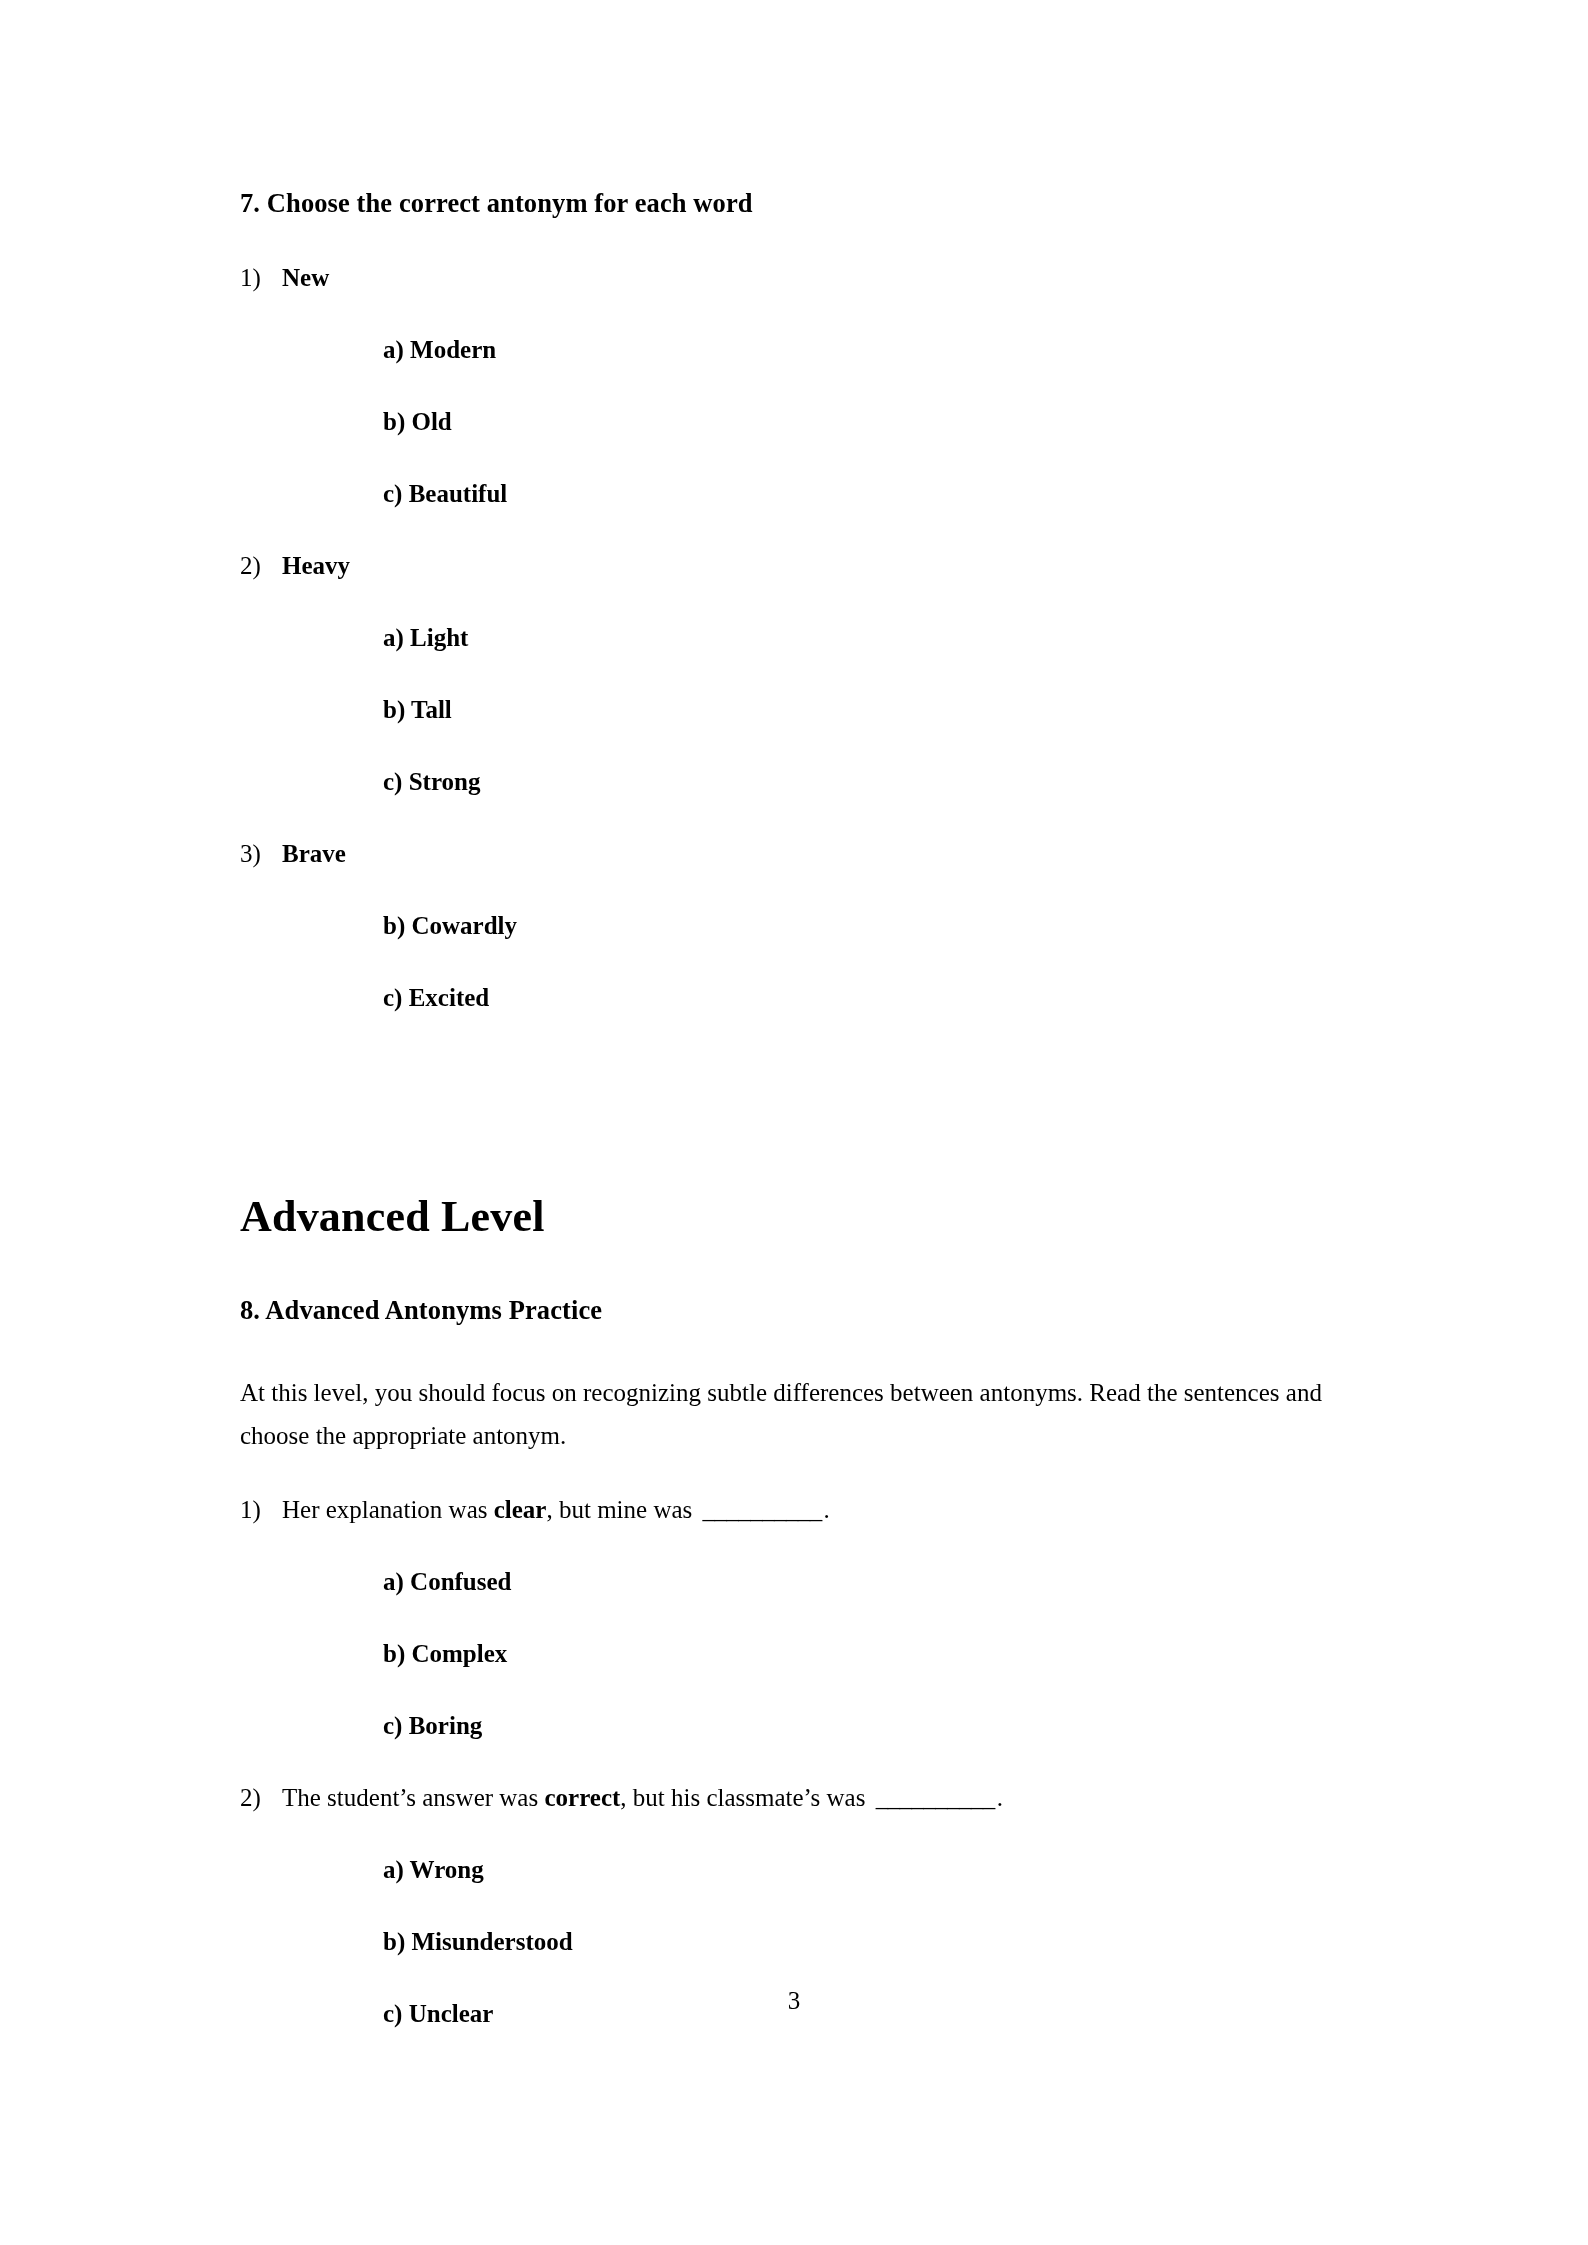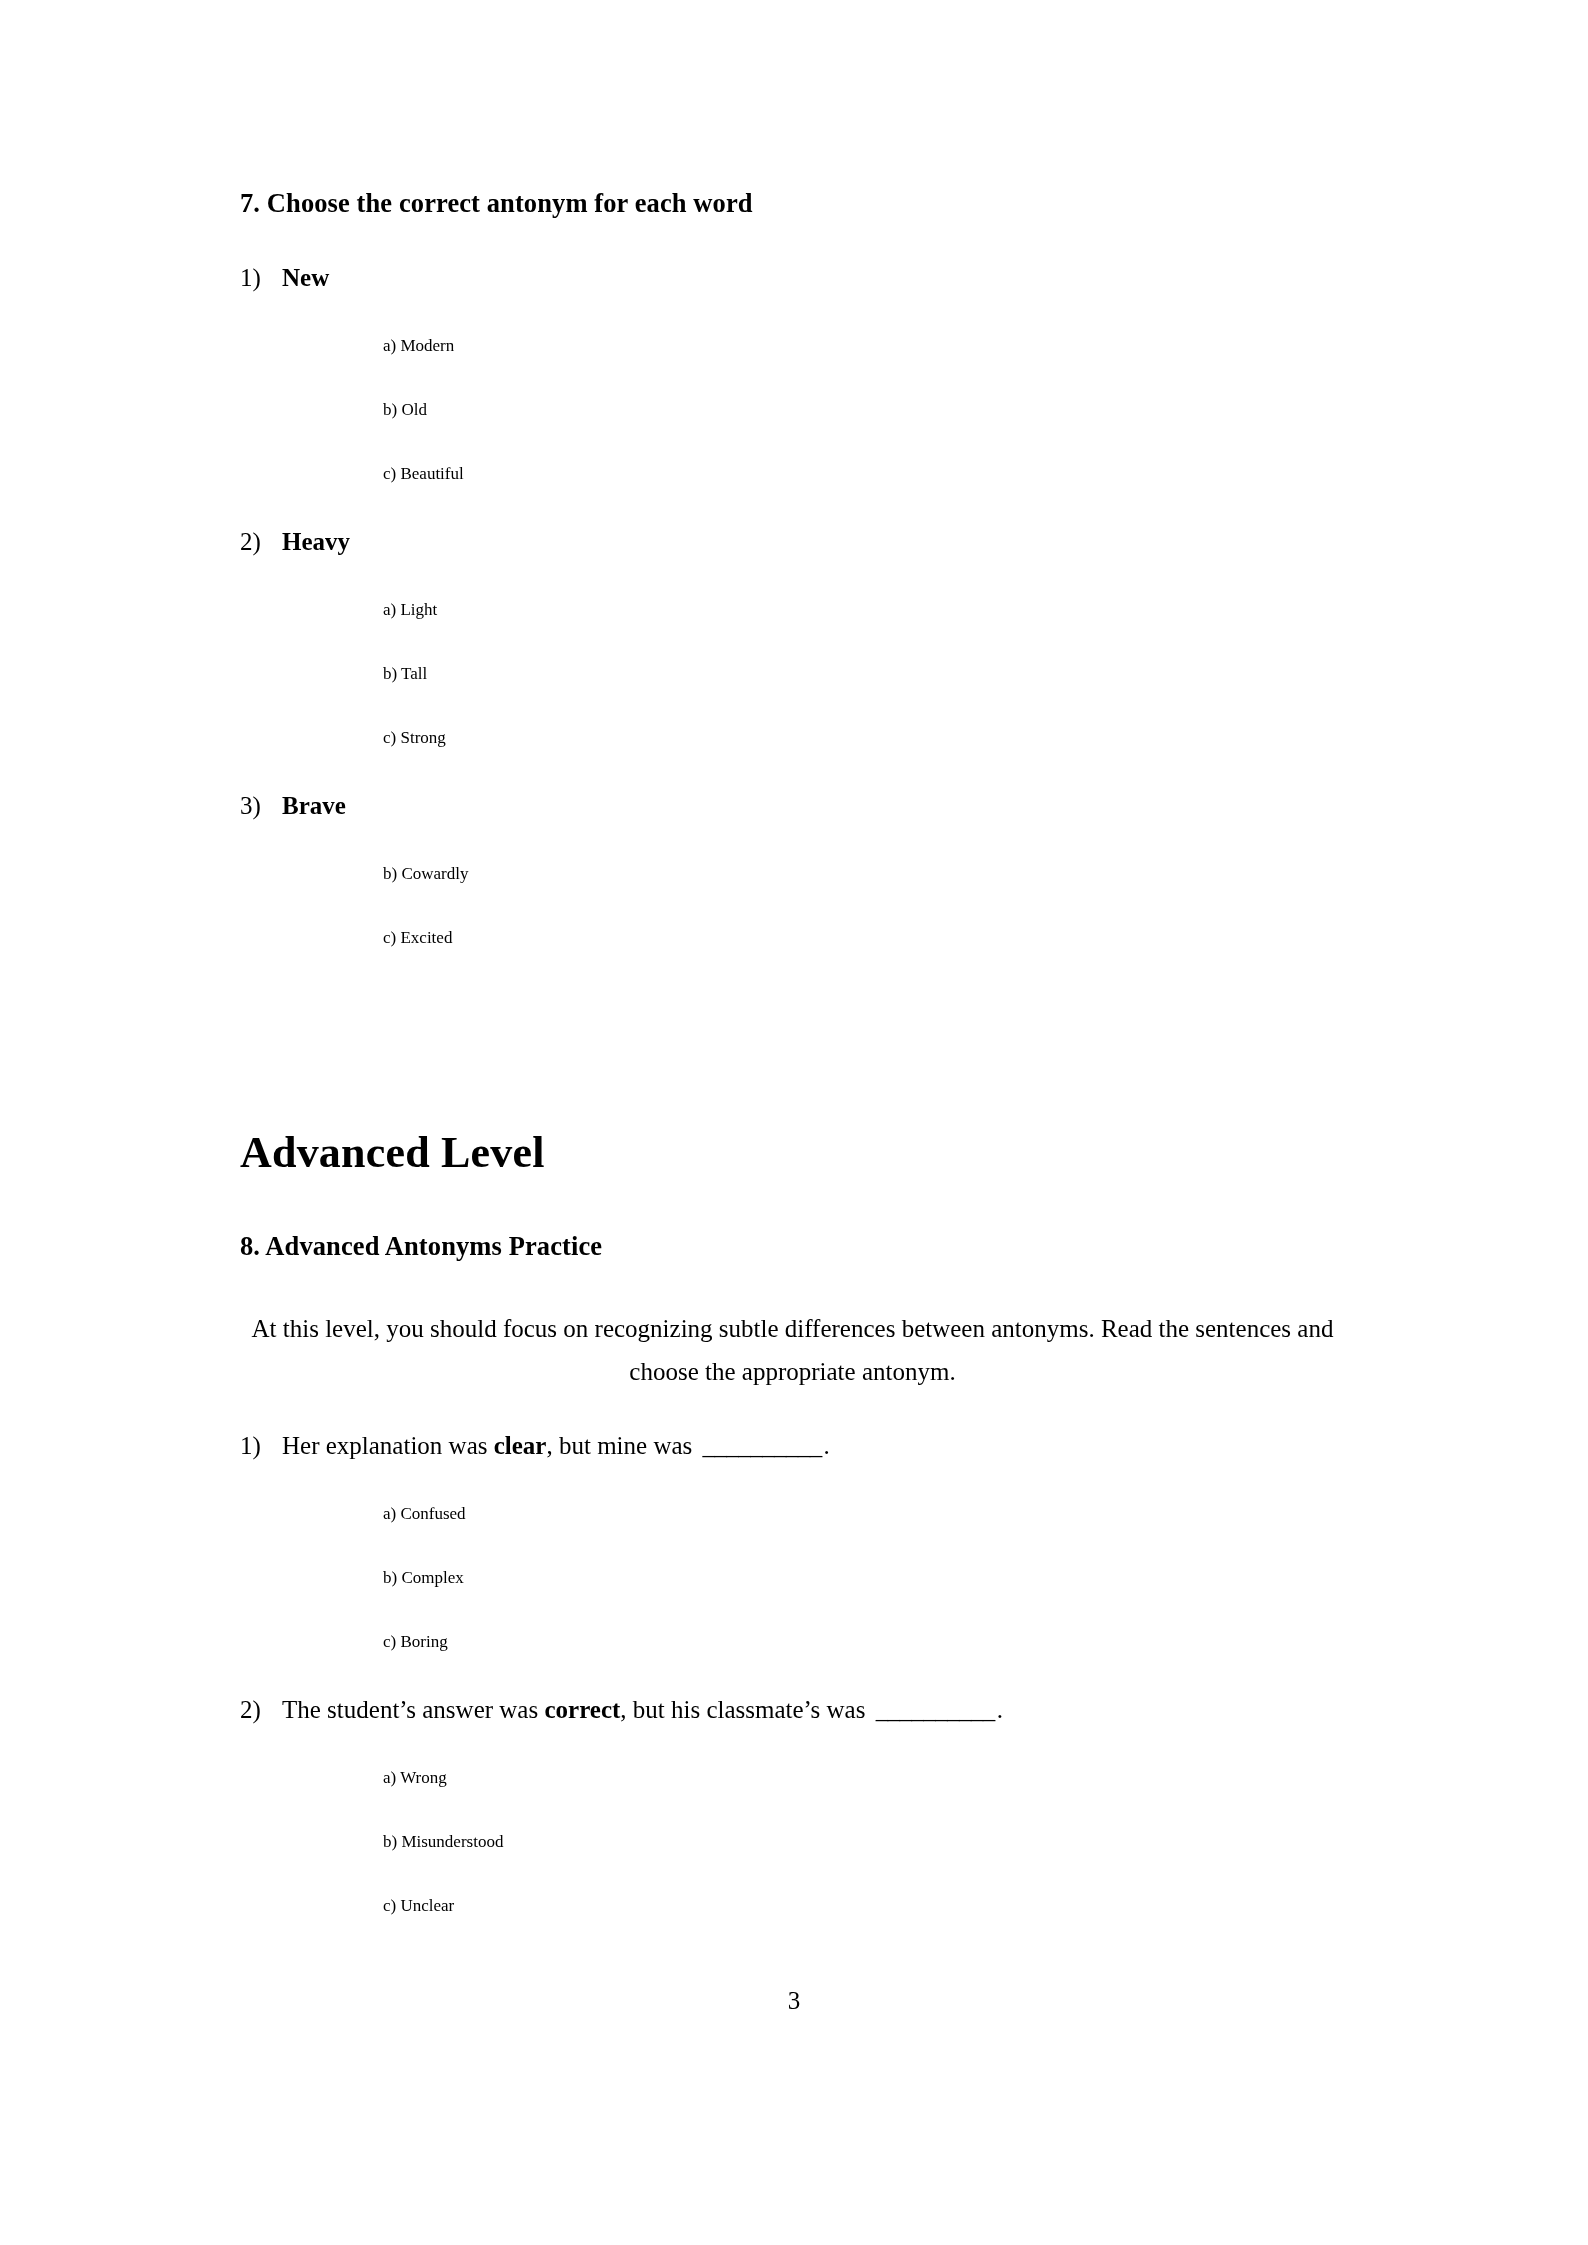--- a/index.html
+++ b/index.html
@@ -88,34 +88,35 @@
     white-space: nowrap;
   }
   .sentence-item .sentence b { font-weight: bold; }
   .blank {
     letter-spacing: -0.6px;
     padding: 0 2px 0 4px;
   }
 
   
   .option {
-    font-size: 17px;
+    font-size: 25px;
     line-height: 1.0;
     margin: 0 0 47px 0;
     padding-left: 143px;
+    font-weight: bold;
   }
   .option:last-child { margin-bottom: 47px; }
 
   
   .paragraph {
     font-size: 25px;
     line-height: 1.72;
     margin: 0 0 40px 0;
     width: 1105px;
-    text-align: center;
+    text-align: left;
   }
 
   
   .page-number {
     position: absolute;
     left: 0;
     top: 1988px;
     width: 1588px;
     text-align: center;
     font-size: 25px;

